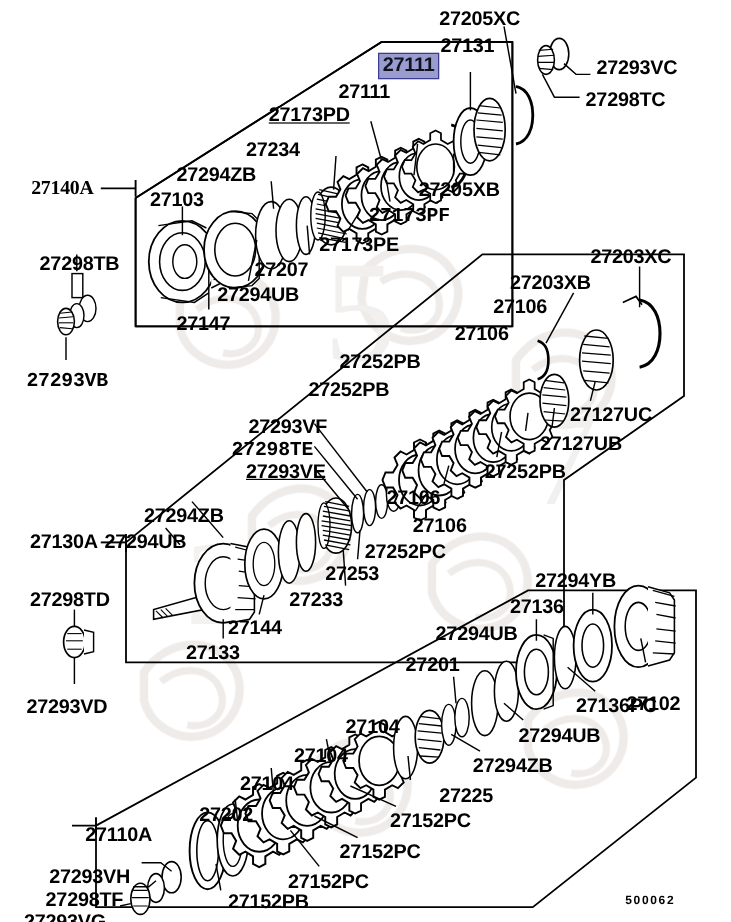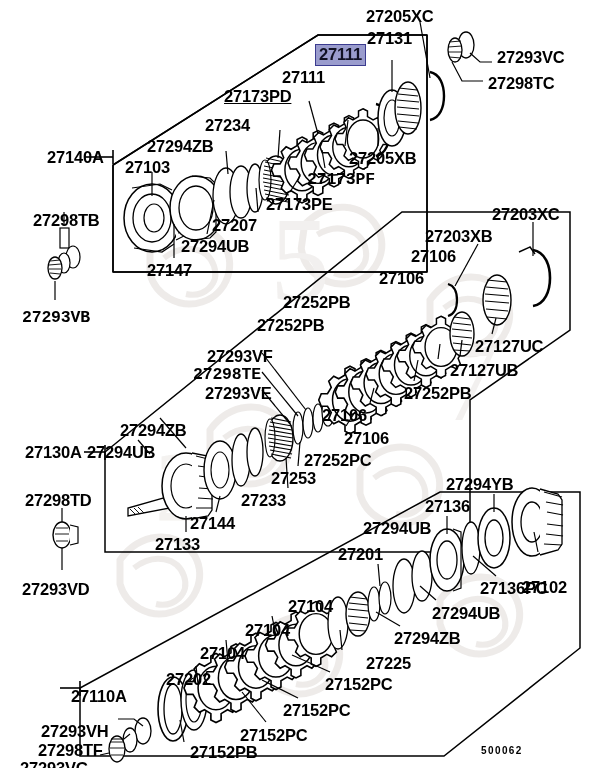--- a/index.html
+++ b/index.html
@@ -42,20 +42,21 @@
     padding: 1px 3px 2px 3px;
     margin: -2px 0 0 -4px;
   }
   .credit {
     position: absolute;
     font-family: "Liberation Sans", sans-serif;
     font-size: 10px;
     font-weight: 700;
     letter-spacing: 1.4px;
     color: #000;
+    margin-left: 40px;
   }
 </style>
 </head>
 <body>
 
 <div id="page">
 
   <svg id="diagram-svg" viewBox="0 0 609 768">
     <defs>
       <g id="wm-mark">
@@ -525,42 +526,42 @@
   <div id="labels">
       <div class="lbl" style="left: 366px; top: 8px;">27205XC</div>
       <div class="lbl" style="left: 367px; top: 30px;">27131</div>
       <div class="lbl sel" style="left: 319px; top: 46px;">27111</div>
       <div class="lbl" style="left: 497px; top: 49px;">27293VC</div>
       <div class="lbl" style="left: 282px; top: 69px;">27111</div>
       <div class="lbl" style="left: 488px; top: 75px;">27298TC</div>
       <div class="lbl" style="left: 224px; top: 88px; text-decoration: underline;">27173PD</div>
       <div class="lbl" style="left: 205px; top: 117px;">27234</div>
       <div class="lbl" style="left: 147px; top: 138px;">27294ZB</div>
-      <div class="lbl" style="left: 47px; top: 149px;">27140A</div>
+      <div class="lbl" style="left: 26px; top: 149px; font-family: Liberation Serif, serif;">27140A</div>
       <div class="lbl" style="left: 125px; top: 159px;">27103</div>
       <div class="lbl" style="left: 349px; top: 150px;">27205XB</div>
       <div class="lbl" style="left: 307px; top: 172px; font-family: Liberation Mono, monospace;">27173PF</div>
       <div class="lbl" style="left: 266px; top: 196px; text-align: center;">27173PE</div>
       <div class="lbl" style="left: 33px; top: 212px;">27298TB</div>
       <div class="lbl" style="left: 492px; top: 206px;">27203XC</div>
       <div class="lbl" style="left: 212px; top: 217px;">27207</div>
       <div class="lbl" style="left: 425px; top: 228px;">27203XB</div>
       <div class="lbl" style="left: 181px; top: 238px;">27294UB</div>
       <div class="lbl" style="left: 411px; top: 248px;">27106</div>
       <div class="lbl" style="left: 147px; top: 262px;">27147</div>
       <div class="lbl" style="left: 22px; top: 310px; font-family: Liberation Mono, monospace;">27293VB</div>
       <div class="lbl" style="left: 379px; top: 270px;">27106</div>
       <div class="lbl" style="left: 283px; top: 294px;">27252PB</div>
       <div class="lbl" style="left: 257px; top: 317px;">27252PB</div>
       <div class="lbl" style="left: 475px; top: 338px;">27127UC</div>
       <div class="lbl" style="left: 207px; top: 348px;">27293VF</div>
       <div class="lbl" style="left: 450px; top: 362px;">27127UB</div>
       <div class="lbl" style="left: 193px; top: 367px; font-family: Liberation Mono, monospace;">27298TE</div>
       <div class="lbl" style="left: 404px; top: 385px;">27252PB</div>
-      <div class="lbl" style="left: 205px; top: 385px;">27293VE</div>
+      <div class="lbl" style="left: 205px; top: 385px; text-decoration: underline;">27293VE</div>
       <div class="lbl" style="left: 322px; top: 407px;">27106</div>
       <div class="lbl" style="left: 120px; top: 422px;">27294ZB</div>
       <div class="lbl" style="left: 344px; top: 430px;">27106</div>
       <div class="lbl" style="left: 87px; top: 444px;">27294UB</div>
       <div class="lbl" style="left: 25px; top: 444px;">27130A</div>
       <div class="lbl" style="left: 304px; top: 452px;">27252PC</div>
       <div class="lbl" style="left: 446px; top: 476px;">27294YB</div>
       <div class="lbl" style="left: 271px; top: 470px;">27253</div>
       <div class="lbl" style="left: 425px; top: 498px;">27136</div>
       <div class="lbl" style="left: 241px; top: 492px;">27233</div>

